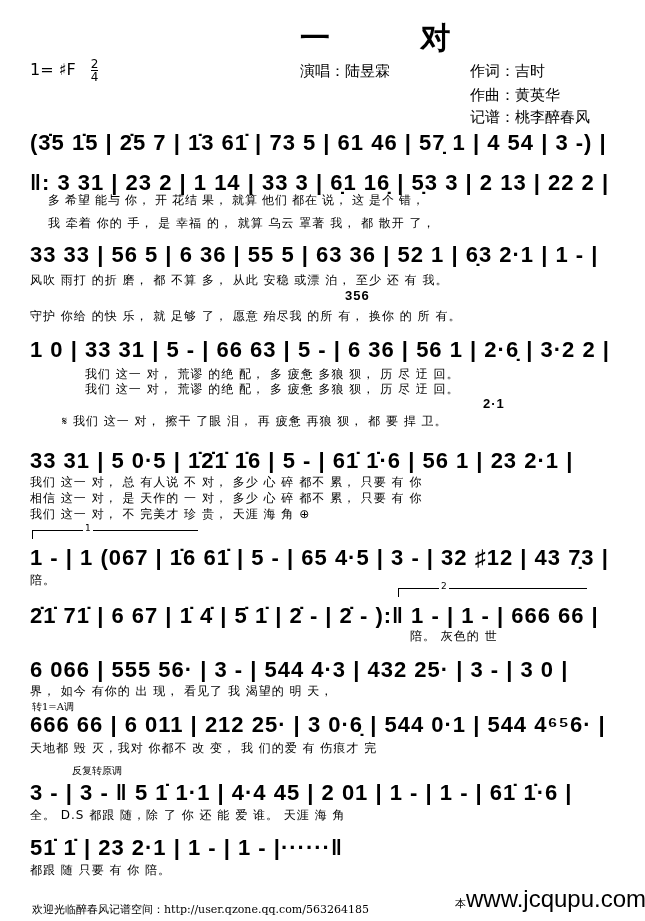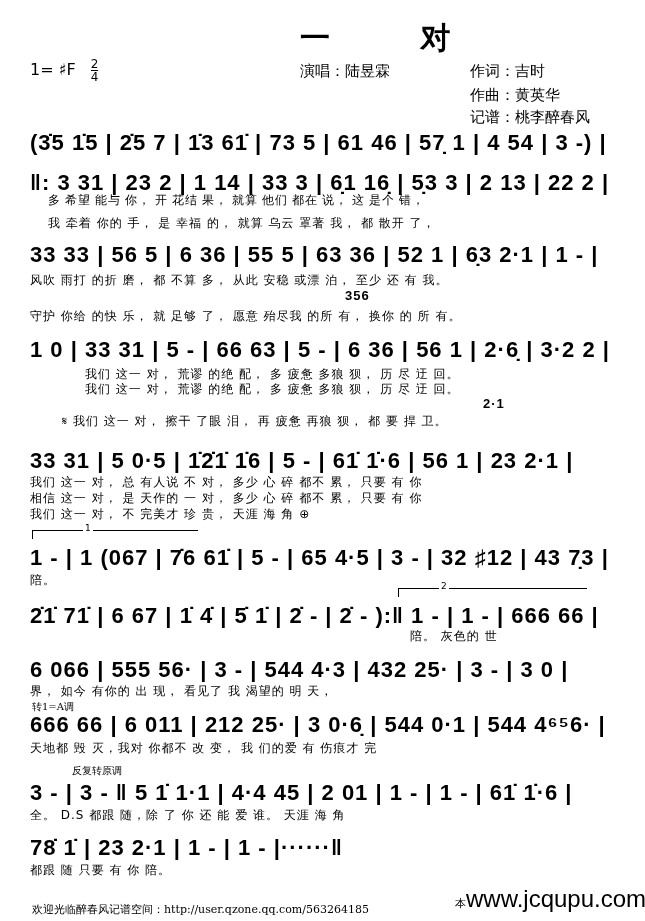--- a/index.html
+++ b/index.html
@@ -55,39 +55,39 @@
 <div class="abs lyr" style="left:62px;top:413px;">𝄋 我们 这一   对，    擦干 了眼    泪，   再 疲惫   再狼 狈，  都  要     捍      卫。</div>
 
 <div class="abs notes" style="left:30px;top:448px;">33  31 | 5  0·5 | 1̇2̇1̇  1̇6 | 5   - | 61̇  1̇·6 | 56  1 | 23  2·1 |</div>
 <div class="abs lyr" style="left:30px;top:474px;">我们  这一    对，    总     有人说    不     对，          多少 心  碎     都不  累，  只要  有 你</div>
 <div class="abs lyr" style="left:30px;top:490px;">相信  这一    对，    是     天作的    一     对，          多少 心  碎     都不  累，  只要  有 你</div>
 <div class="abs lyr" style="left:30px;top:506px;">我们  这一    对，    不     完美才    珍     贵，          天涯 海  角 ⊕</div>
 
 <div class="volta" style="left:32px;top:530px;width:165px;">
     <span style="left:50px;">1</span>
   </div>
-<div class="abs notes" style="left:30px;top:545px;">1  -  | 1 (067 | 7̇6 61̇ | 5 - | 65 4·5 | 3 - | 32 ♯12 | 43 7̣3 |</div>
+<div class="abs notes" style="left:30px;top:545px;">1  -  | 1 (067 | 1̇6 61̇ | 5 - | 65 4·5 | 3 - | 32 ♯12 | 43 7̣3 |</div>
 <div class="abs lyr" style="left:30px;top:572px;">陪。</div>
 
 <div class="volta" style="left:398px;top:588px;width:188px;">
     <span style="left:40px;">2</span>
   </div>
 <div class="abs notes" style="left:30px;top:603px;">2̇1̇ 71̇ | 6  67 | 1̇ 4̇ | 5̇ 1̇ | 2̇ - | 2̇ - ):‖ 1  - | 1  - | 666 66 |</div>
 <div class="abs lyr" style="left:410px;top:628px;text-align:right;">陪。                灰色的   世</div>
 
 <div class="abs notes" style="left:30px;top:657px;">6  066 | 555 56· | 3  - | 544 4·3 | 432 25· | 3  - | 3  0 |</div>
 <div class="abs lyr" style="left:30px;top:683px;">界，  如今     有你的    出       现，         看见了     我     渴望的    明       天，</div>
 
 <div class="abs small" style="left:32px;top:700px;">转1=A调</div>
 <div class="abs notes" style="left:30px;top:712px;">666 66 | 6  011 | 212  25· | 3  0·6̣ | 544  0·1 | 544 4⁶⁵6· |</div>
 <div class="abs lyr" style="left:30px;top:740px;">天地都   毁     灭，我对    你都不     改       变，   我     们的爱      有    伤痕才      完</div>
 
 <div class="abs small" style="left:72px;top:764px;">反复转原调</div>
 <div class="abs notes" style="left:30px;top:780px;">3  - | 3  - ‖ 5 1̇ 1·1 | 4·4 45 | 2 01 | 1  - | 1  - | 61̇ 1̇·6 |</div>
 <div class="abs lyr" style="left:30px;top:807px;">全。                D.S 都跟 随，除   了 你  还    能  爱    谁。                              天涯 海  角</div>
 
-<div class="abs notes" style="left:30px;top:835px;">78̇  1̇ | 23 2·1 | 1  - | 1  - |······‖</div>
+<div class="abs notes" style="left:30px;top:835px;">51̇  1̇ | 23 2·1 | 1  - | 1  - |······‖</div>
 <div class="abs lyr" style="left:30px;top:862px;">都跟  随     只要 有  你     陪。</div>
 
 <div class="abs footer">欢迎光临醉春风记谱空间：http://user.qzone.qq.com/563264185</div>
 <div class="abs brand">
   <small>本</small><span>www.jcqupu.com</span>
 </div>
 
 </body></html>

